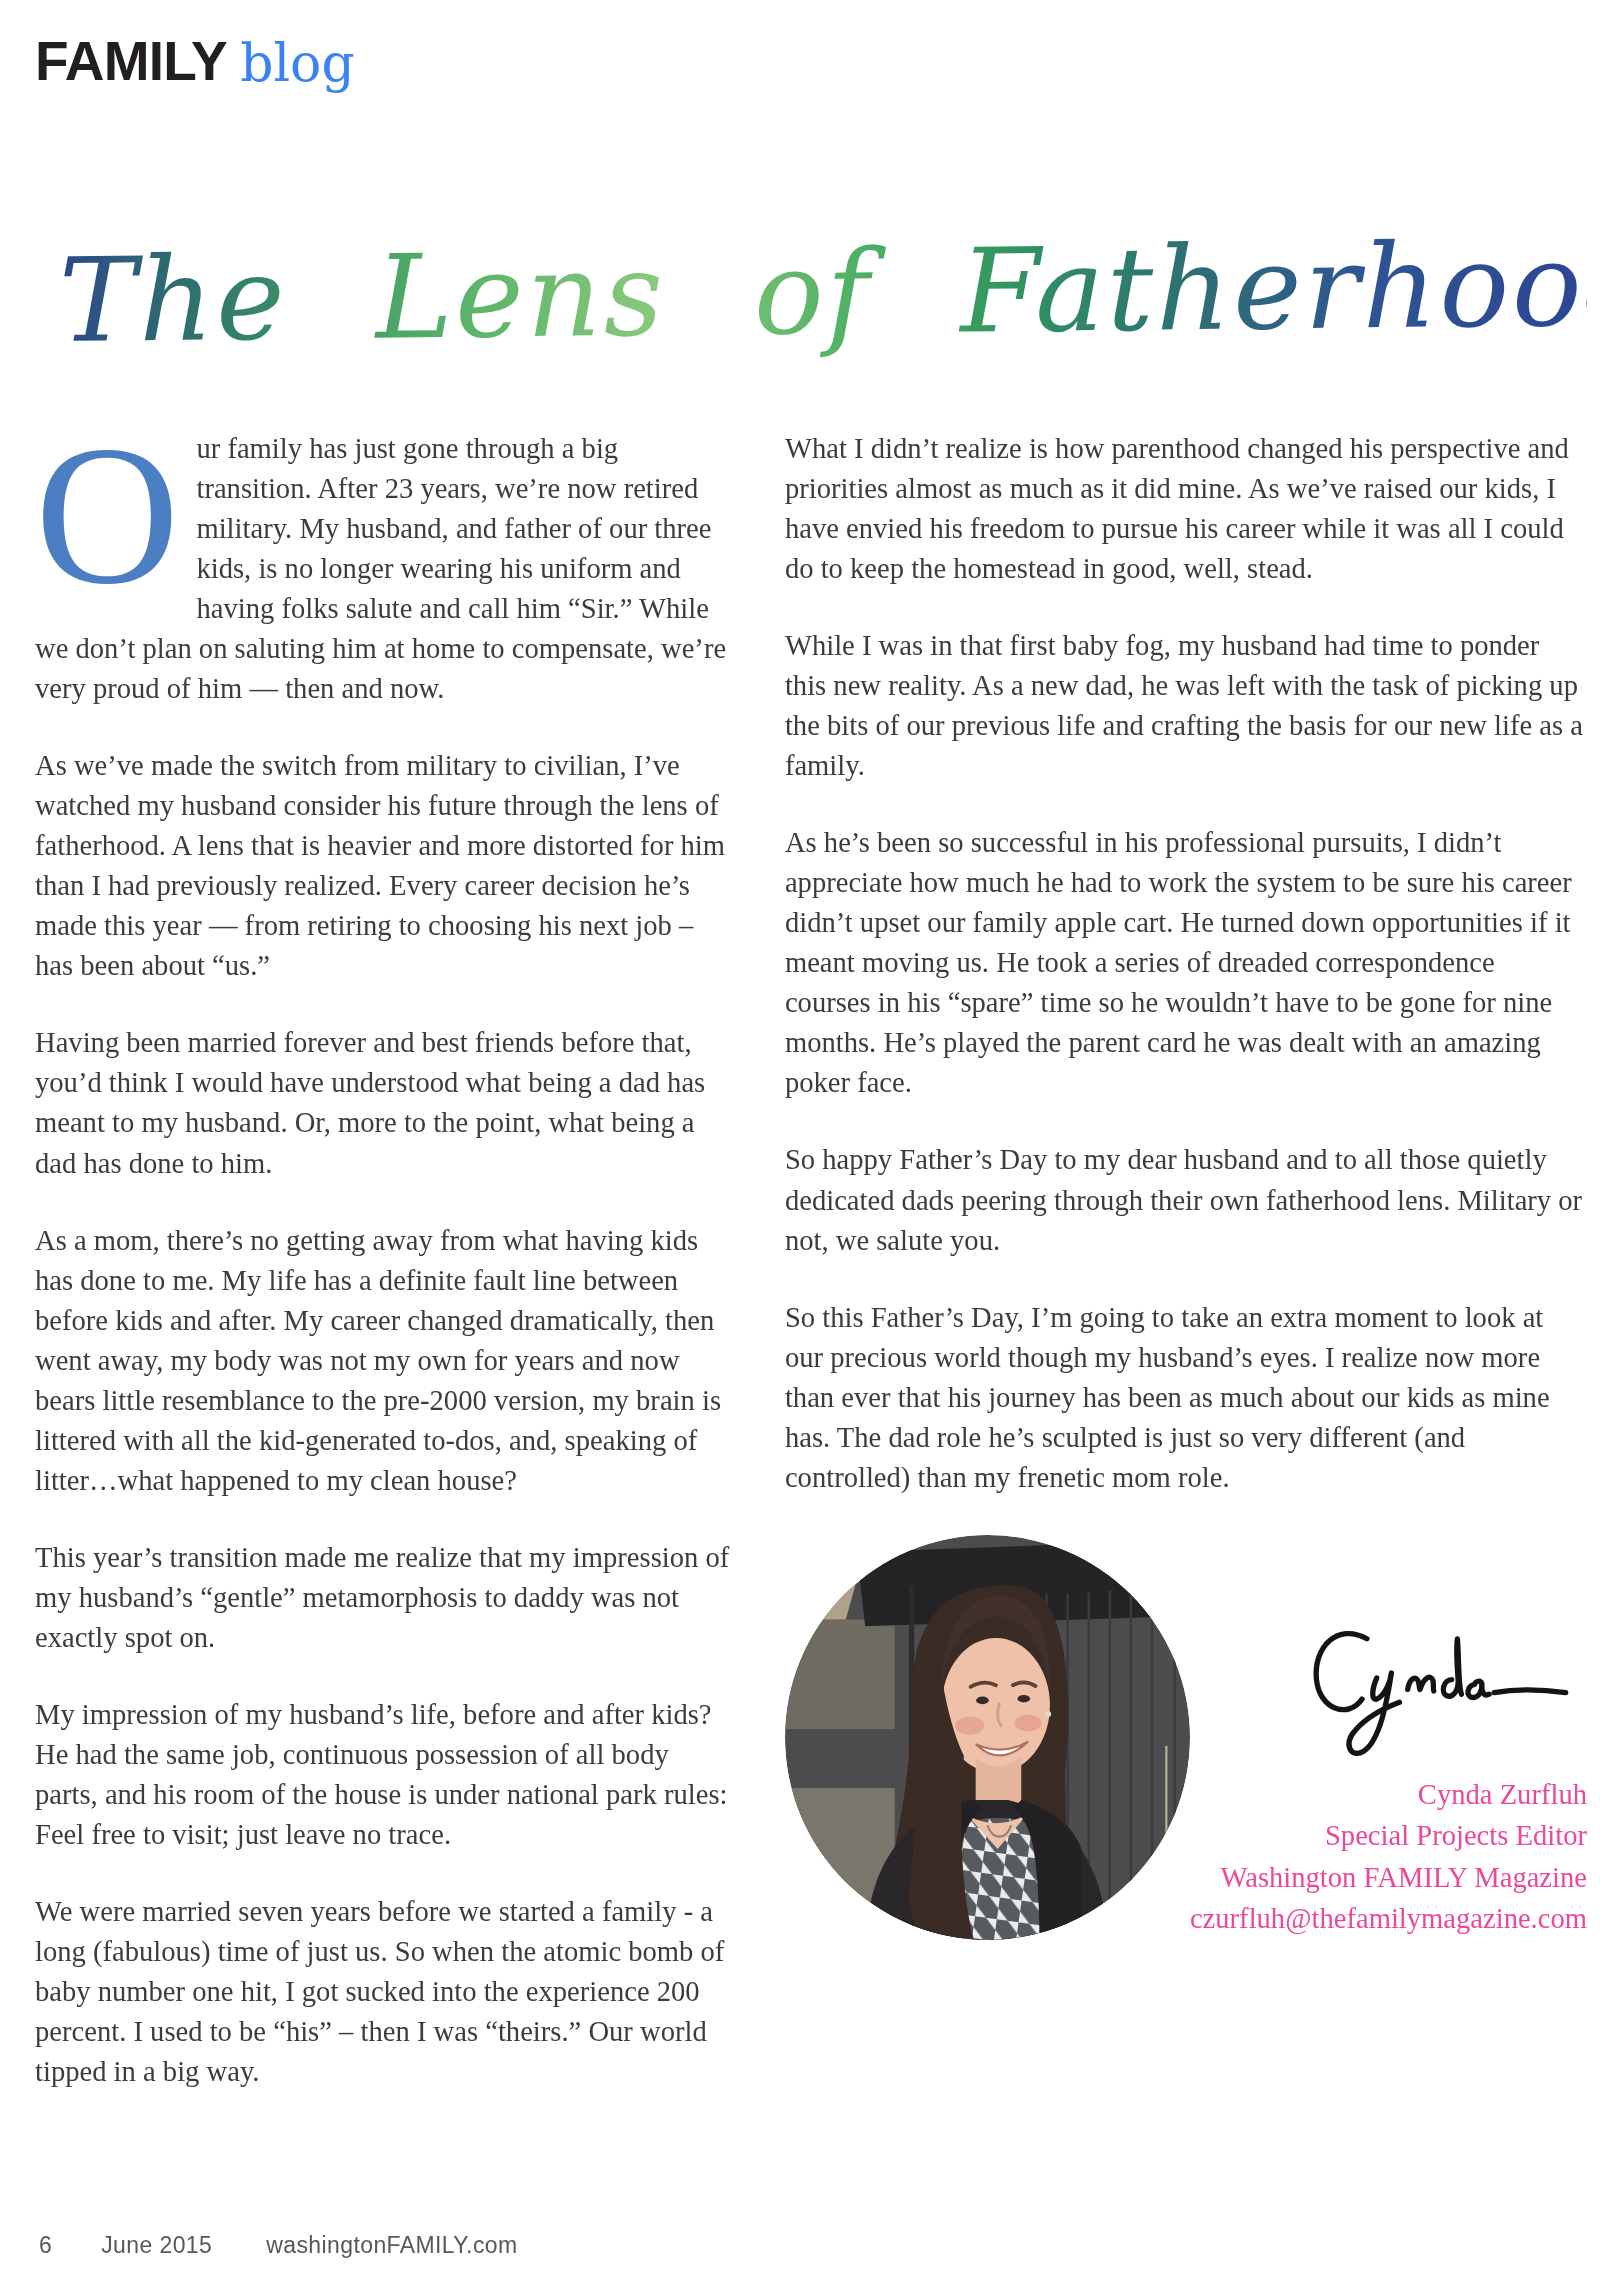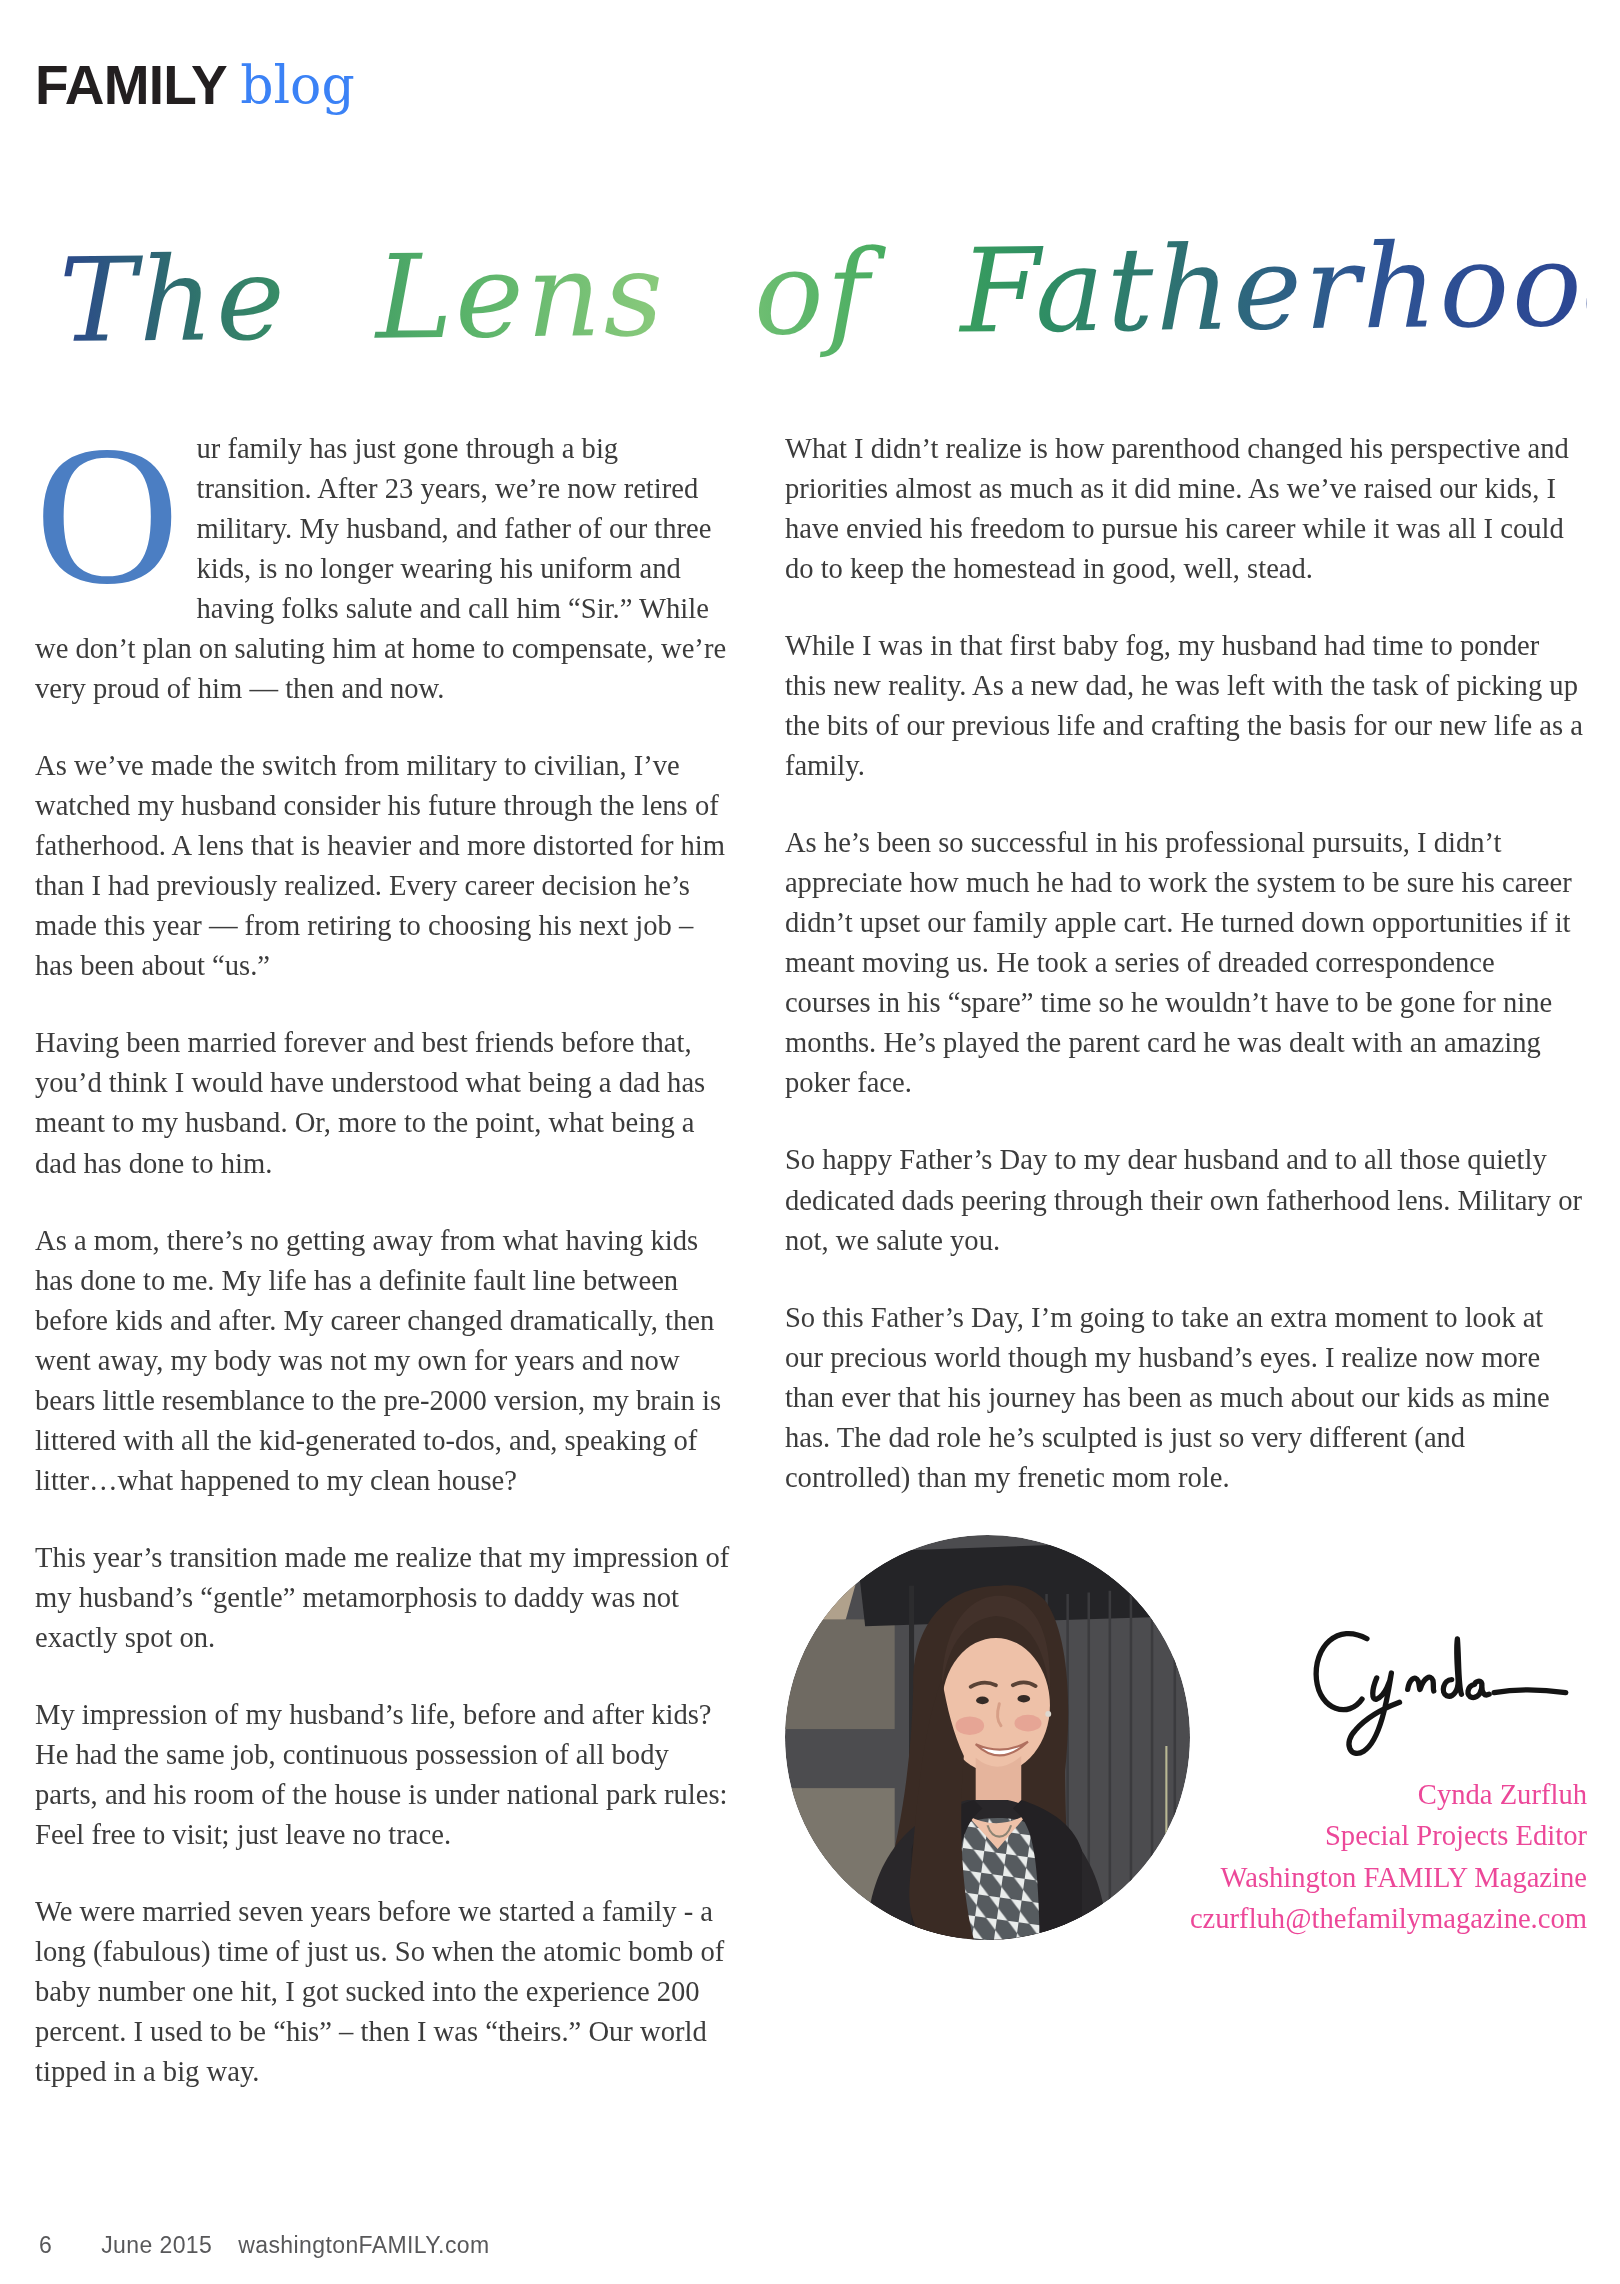--- a/index.html
+++ b/index.html
@@ -9,21 +9,21 @@
     width: 1621px;
     height: 2284px;
     background: #ffffff;
     overflow: hidden;
     font-family: "Liberation Serif", serif;
   }
   
   .masthead {
     position: absolute;
     top: 28.6px; left: 35px;
-    display: flex; align-items: center; margin-top: 24px;
+    display: flex; align-items: flex-end;
   }
   .brand-black {
     font-family: "Liberation Sans", sans-serif;
     font-weight: 800;
     font-size: 55px;
     letter-spacing: -0.8px;
     color: #231f20;
   }
   .brand-blue {
     font-family: "DejaVu Serif", serif;
@@ -105,21 +105,21 @@
   
   .page-footer {
     position: absolute;
     left: 39px; bottom: 25px;
     font-family: "Liberation Sans", sans-serif;
     font-size: 23px;
     color: #58585a;
     letter-spacing: 0.4px;
   }
   .page-footer .f-page   { margin-right: 49px; }
-  .page-footer .f-issue  { margin-right: 26px; }
+  .page-footer .f-issue  { margin-right: 54px; }
 </style>
 </head>
 <body>
 
 <div class="page">
 
   <div class="masthead">
     <span class="brand-black">FAMILY</span>
     <span class="brand-blue">blog</span>
   </div>

